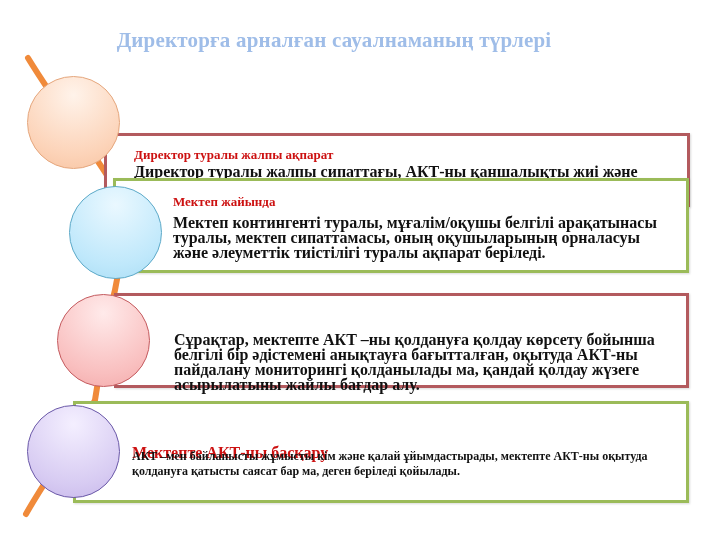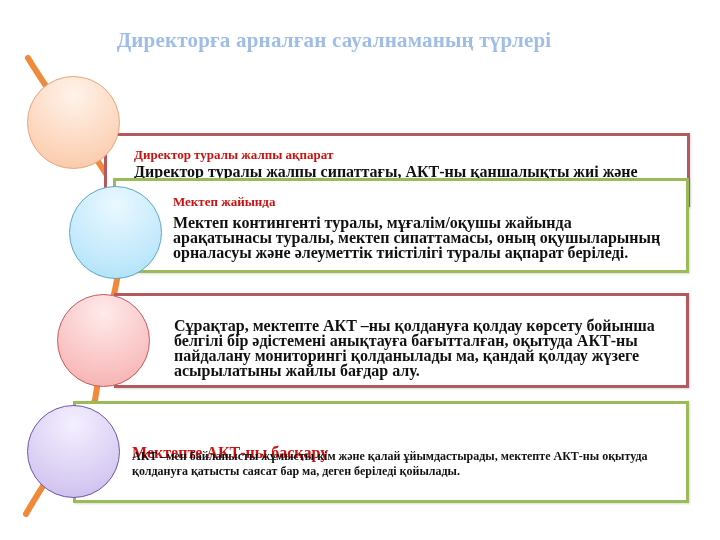--- a/index.html
+++ b/index.html
@@ -29,25 +29,25 @@
   <path d="M28 58 C 60 110, 85 140, 110 180 C 125 215, 122 260, 115 290 C 105 330, 100 370, 95 400 C 75 440, 45 480, 26 514" fill="none" stroke="#f08a3a" stroke-width="6" stroke-linecap="round"></path>
 </svg>
 
 <div class="box red" style="left:104px; top:85px; width:586px; height:74px;margin-top:48px;">
   <div class="heading" style="left:27px; top:11px;">Директор туралы жалпы ақпарат</div>
   <div class="body" style="left:27px; top:28px; width:520px;">Директор туралы жалпы сипаттағы, АКТ-ны қаншалықты жиі және қандай міндеттер үшін пайдаланатыны туралы  ақпарат</div>
 </div>
 
 <div class="box green" style="left:113px; top:178px; width:576px; height:95px;">
   <div class="heading" style="left:57px; top:13px;">Мектеп жайында</div>
-  <div class="body" style="left:57px; top:34px; width:495px;">Мектеп контингенті туралы, мұғалім/оқушы жайында арақатынасы туралы, мектеп  сипаттамасы, оның оқушыларының орналасуы және  әлеуметтік тиістілігі туралы ақпарат беріледі.</div>
+  <div class="body" style="left:57px; top:34px; width:495px;">Мектеп контингенті туралы, мұғалім/оқушы белгілі арақатынасы туралы, мектеп  сипаттамасы, оның оқушыларының орналасуы және  әлеуметтік тиістілігі туралы ақпарат беріледі.</div>
 </div>
 
 <div class="box red" style="left:114px; top:293px; width:575px; height:95px;">
-  <div class="body" style="left:57px; top:22px; width:505px;">Сұрақтар, мектепте АКТ –ны қолдануға қолдау көрсету бойынша  белгілі бір әдістемені анықтауға бағытталған, оқытуда АКТ-ны пайдалану  мониторингі қолданылады ма,  қандай қолдау жүзеге асырылатыны  жайлы бағдар алу.</div>
+  <div class="body" style="left:57px; top:36px; width:505px;">Сұрақтар, мектепте АКТ –ны қолдануға қолдау көрсету бойынша  белгілі бір әдістемені анықтауға бағытталған, оқытуда АКТ-ны пайдалану  мониторингі қолданылады ма,  қандай қолдау жүзеге асырылатыны  жайлы бағдар алу.</div>
 </div>
 
 <div class="box green" style="left:73px; top:401px; width:616px; height:102px;">
   <div class="heading" style="left:56px; top:40px; font-size:16px;">Мектепте АКТ-ны басқару</div>
   <div class="body" style="left:56px; top:45px; width:550px; font-size:12px;">АКТ –мен байланысты жұмысты кім және қалай  ұйымдастырады, мектепте АКТ-ны оқытуда қолдануға қатысты саясат  бар ма, деген беріледі қойылады.</div>
 </div>
 
 <div class="circle c1" style="left:27px; top:76px; width:93px; height:93px;"></div>
 <div class="circle c2" style="left:69px; top:186px; width:93px; height:93px;"></div>
 <div class="circle c3" style="left:57px; top:294px; width:93px; height:93px;"></div>

